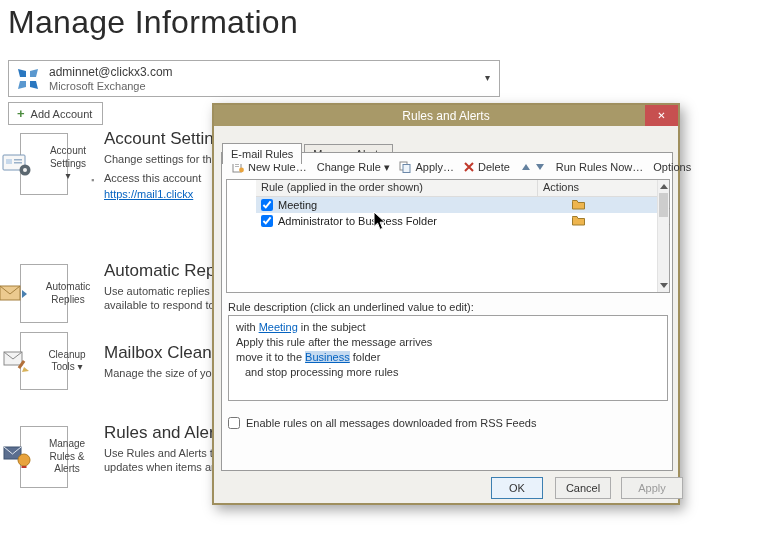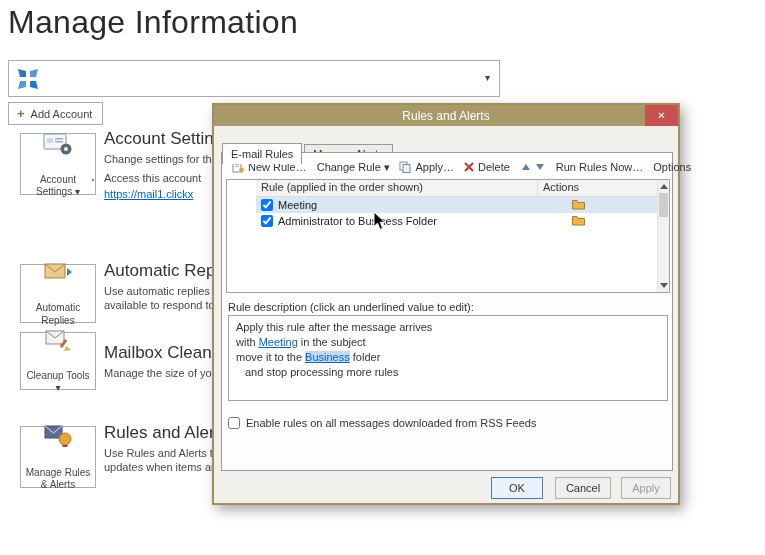--- a/index.html
+++ b/index.html
@@ -9,21 +9,21 @@
   .page-title { position:absolute; left:8px; top:4px; font-size:32px; font-weight:300; color:#2b2b2b; letter-spacing:.3px; }
 
   .acct-box { position:absolute; left:8px; top:60px; width:492px; height:37px; border:1px solid #ababab; background:#fff; display:flex; align-items:center; gap:8px; padding:0 28px 0 6px; }
   .acct-email { font-size:12px; color:#3c3c3c; }
   .acct-type  { font-size:11px; color:#666; margin-top:1px; }
   .acct-caret { position:absolute; right:9px; top:11px; font-size:10px; color:#444; cursor:default; }
 
   .add-acct { position:absolute; left:8px; top:102px; height:23px; padding:0 10px 0 8px; border:1px solid #ababab; background:#fff; display:flex; align-items:center; gap:6px; font-size:11px; color:#444; font-family:inherit; }
   .plus { color:#4c8c3f; font-weight:bold; font-size:13px; line-height:1; }
 
-  .tile { position:absolute; left:20px; width:76px; border:1px solid #ababab; background:#fff; display:flex; flex-direction:column; align-items:center; justify-content:center; gap:18px; font-size:10px; color:#444; text-align:center; padding:4px 2px; font-family:inherit; line-height:1.25; }
+  .tile { position:absolute; left:20px; width:48px; border:1px solid #ababab; background:#fff; display:flex; flex-direction:row; align-items:center; justify-content:center; gap:18px; font-size:10px; color:#444; text-align:center; padding:4px 2px; font-family:inherit; line-height:1.25; }
   .tile-acct  { top:133px; height:62px; }
   .tile-auto  { top:264px; height:59px; }
   .tile-clean { top:332px; height:58px; }
   .tile-rules { top:426px; height:62px; }
 
   .sec-heading { position:absolute; left:104px; font-size:17px; color:#333; font-weight:400; white-space:nowrap; }
   .sec-text    { position:absolute; left:104px; font-size:11px; color:#474747; white-space:nowrap; }
   .sec-link    { position:absolute; left:104px; font-size:11px; color:#0563c1; text-decoration:underline; white-space:nowrap; }
   .bullet-sq   { position:absolute; left:91px; top:175px; font-size:9px; color:#8a8a8a; }
 
@@ -66,40 +66,44 @@
   .desc-indent { padding-left:9px; }
   .link { color:#0563c1; text-decoration:underline; }
   .link.hl { background:#c5daf0; }
 
   .rss-row { position:absolute; left:6px; top:264px; display:flex; align-items:center; gap:6px; font-size:11px; color:#333; }
   .rss-check { width:12px; height:12px; }
 
   .dlg-btn { position:absolute; top:372px; height:22px; font-size:11px; font-family:inherit; border:1px solid #adadad; background:#efefed; color:#333; }
   .dlg-btn.ok { left:277px; width:52px; border-color:#3c7fb1; background:#e9f2fb; }
   .dlg-btn.cancel { left:341px; width:56px; }
-  .dlg-btn.apply { left:407px; width:50px; color:#9b9b9b; }
+  .dlg-btn.apply { left:407px; width:62px; color:#9b9b9b; }
 
   .cursor { position:absolute; left:373px; top:211px; z-index:50; line-height:0; }
 </style>
 </head>
 <body>
 
 <div class="screen">
 
   <div class="page-title">Manage Information</div>
 
   <div class="acct-box">
     <span style="line-height:0;">
       <svg width="26" height="26" viewBox="0 0 26 26">
         <path d="M3 3 L11 5 L11 11 L5 11 Z" fill="#2a77c0"></path>
         <path d="M23 3 L15 5 L15 11 L21 11 Z" fill="#5a98cf"></path>
         <path d="M3 23 L11 21 L11 15 L5 15 Z" fill="#5a98cf"></path>
         <path d="M23 23 L15 21 L15 15 L21 15 Z" fill="#2a77c0"></path>
       </svg>
     </span>
+    <div>
+      <div class="acct-email">adminnet@clickx3.com</div>
+      <div class="acct-type">Microsoft Exchange</div>
+    </div>
     <span class="acct-caret">▾</span>
   </div>
 
   <button class="add-acct">
     <span class="plus">+</span>
     <span>Add Account</span>
   </button>
 
   <button class="tile tile-acct">
     <span style="line-height:0;">
@@ -270,22 +274,22 @@
         <div class="rt-scroll">
           <div class="sb-up"></div>
           <div class="sb-thumb"></div>
           <div class="sb-down"></div>
         </div>
       </div>
 
       <div class="desc-label">Rule description (click an underlined value to edit):</div>
 
       <div class="desc-box">
+        <div><span>with </span><span class="link">Meeting</span><span> in the subject</span></div>
         <div><span>Apply this rule after the message arrives</span></div>
-        <div><span>with </span><span class="link">Meeting</span><span> in the subject</span></div>
         <div><span>move it to the </span><span class="link hl">Business</span><span> folder</span></div>
         <div class="desc-indent"><span>and stop processing more rules</span></div>
       </div>
 
       <div class="rss-row">
         <input type="checkbox" class="rss-check" style="">
         <span>Enable rules on all messages downloaded from RSS Feeds</span>
       </div>
     </div>
 

